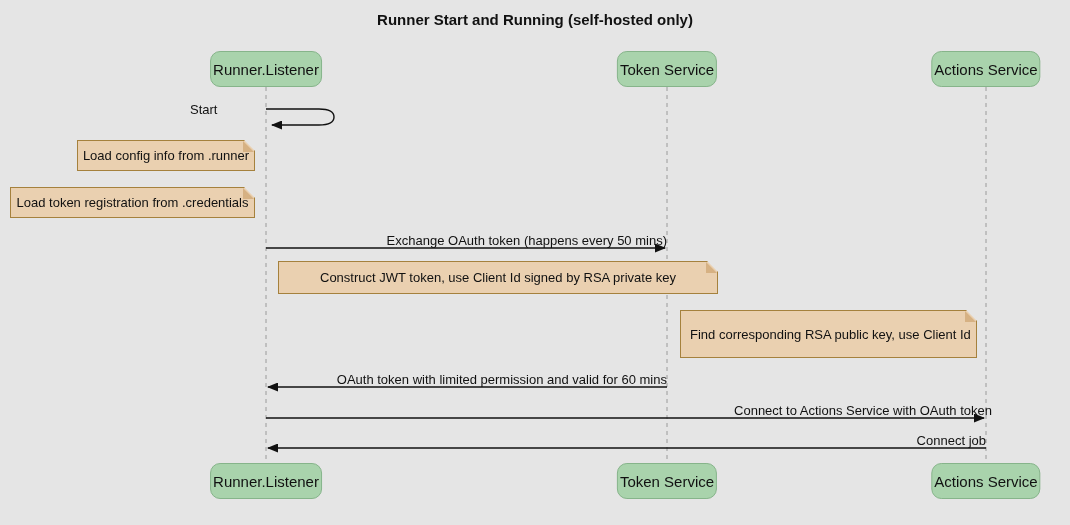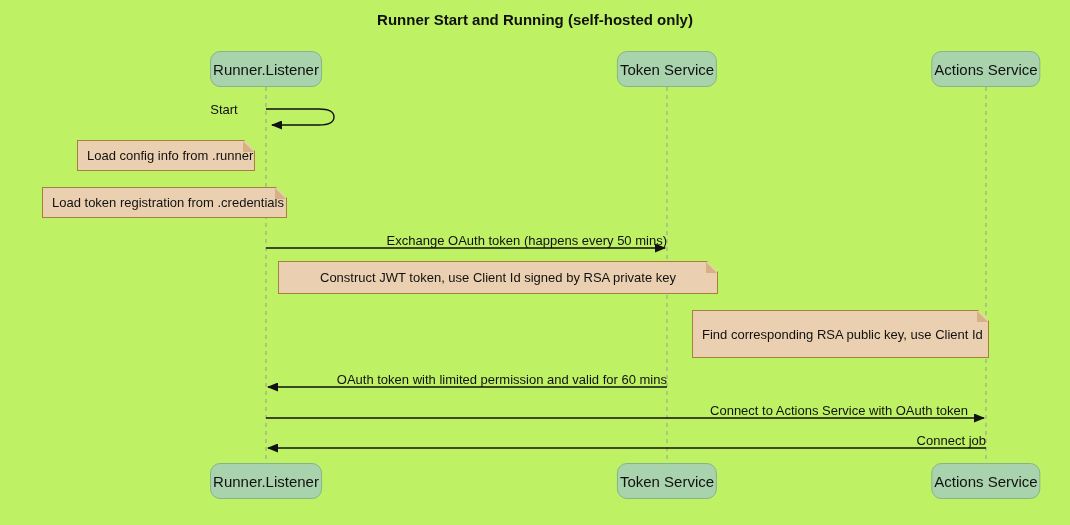--- a/index.html
+++ b/index.html
@@ -9,21 +9,21 @@
     --note-border:#a5813d;
     --note-fold:#d6b183;
     --lifeline:#9a9a9a;
     --arrow:#111111;
     --text:#111111;
   }
   html,body{margin:0;padding:0;background:#ffffff;}
   #canvas{
     position:relative;
     width:1070px;height:525px;
-    background:#bef264;
+    background:#e5e5e5;
     font-family:"Liberation Sans", sans-serif;
     color:var(--text);
     overflow:hidden;
   }
   #overlay{position:absolute;left:0;top:0;width:1070px;height:525px;}
   .lifeline{stroke:var(--lifeline);stroke-width:1;stroke-dasharray:4 4;fill:none;}
   .msg-line{stroke:var(--arrow);stroke-width:1.4;fill:none;}
   .arrowhead{fill:var(--arrow);}
   .title{
     position:absolute;left:0;top:11px;width:100%;
@@ -45,35 +45,35 @@
   .actor.bottom{top:463px;}
   .msg-label{
     position:absolute;
     font-size:13px;
     text-align:right;
     white-space:nowrap;
   }
   .start-label{
     position:absolute;
     font-size:13px;
-    text-align:center;
+    text-align:left;
     white-space:nowrap;
   }
   .note{
     position:absolute;
     background:var(--note-fill);
     border:1px solid var(--note-border);
     box-sizing:border-box;
     font-size:13px;
     display:flex;flex-direction:column;justify-content:center;
     clip-path:polygon(0 0, calc(100% - 11px) 0, 100% 11px, 100% 100%, 0 100%);
     padding:2px 9px;
     white-space:nowrap;
   }
-  .note.center{text-align:center;}
+  .note.center{align-items:center;text-align:center;}
   .note.left{align-items:flex-start;text-align:left;line-height:17px;}
   .note .fold{
     position:absolute;top:0;right:0;width:11px;height:11px;
     background:var(--note-fold);
     clip-path:polygon(0 0, 100% 100%, 0 100%);
   }
 </style>
 </head>
 <body>
 
@@ -111,33 +111,33 @@
   <div class="actor bottom" style="left:667px;">Token Service</div>
   <div class="actor bottom" style="left:986px;">Actions Service</div>
 
   <div class="start-label" style="left:190px;width:68px;top:102px;">Start</div>
 
   <div class="note center" style="left:77px;top:140px;width:178px;height:31px;">
     <span>Load config info from .runner</span>
     <span class="fold"></span>
   </div>
 
-  <div class="note center" style="left:10px;top:187px;width:245px;height:31px;margin-left:32px;">
+  <div class="note center" style="left:10px;top:187px;width:245px;height:31px;">
     <span>Load token registration from .credentials</span>
     <span class="fold"></span>
   </div>
 
   <div class="note center" style="left:278px;top:261px;width:440px;height:33px;">
     <span>Construct JWT token, use Client Id signed by RSA private key</span>
     <span class="fold"></span>
   </div>
 
-  <div class="note left" style="left:680px;top:310px;width:297px;height:48px;margin-left:12px;">
+  <div class="note left" style="left:680px;top:310px;width:297px;height:48px;">
     <span>Find corresponding RSA public key, use Client Id</span>
     <span class="fold"></span>
   </div>
 
   <div class="msg-label" style="left:266px;width:401px;top:233px;">Exchange OAuth token (happens every 50 mins)</div>
   <div class="msg-label" style="left:266px;width:401px;top:372px;">OAuth token with limited permission and valid for 60 mins</div>
-  <div class="msg-label" style="left:248px;width:720px;top:403px;">Connect to Actions Service with OAuth token</div>
+  <div class="msg-label" style="left:272px;width:720px;top:403px;">Connect to Actions Service with OAuth token</div>
   <div class="msg-label" style="left:266px;width:720px;top:433px;">Connect job</div>
 
 </div>
 
 </body></html>

